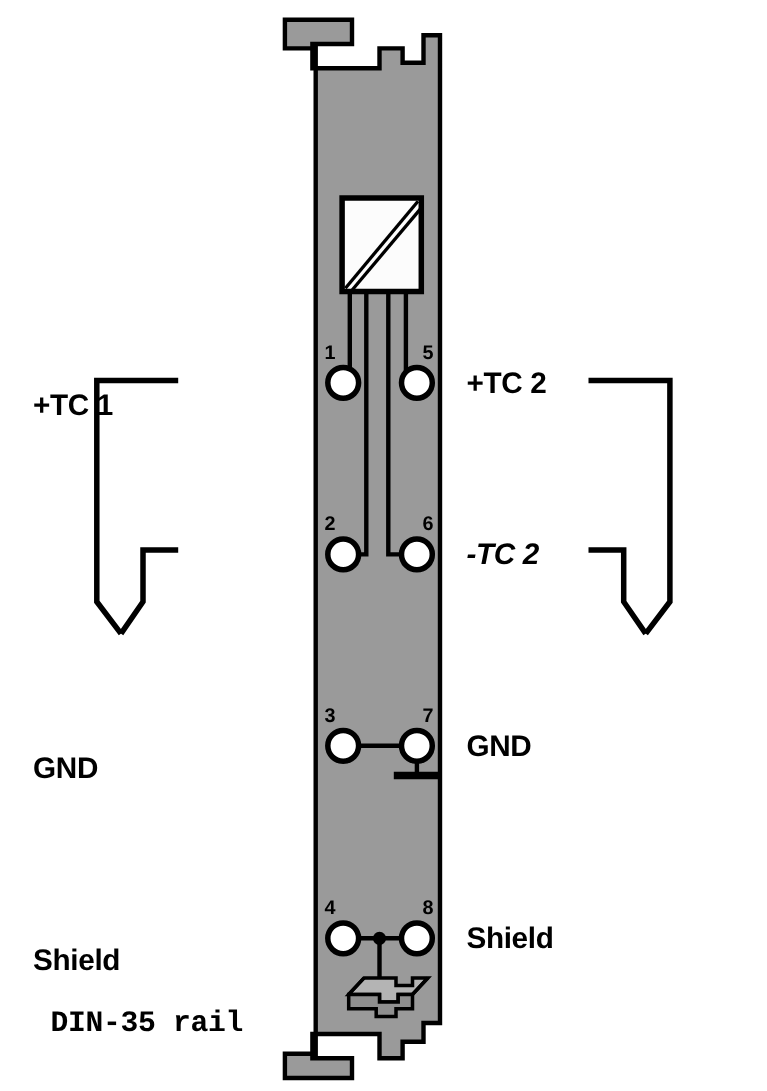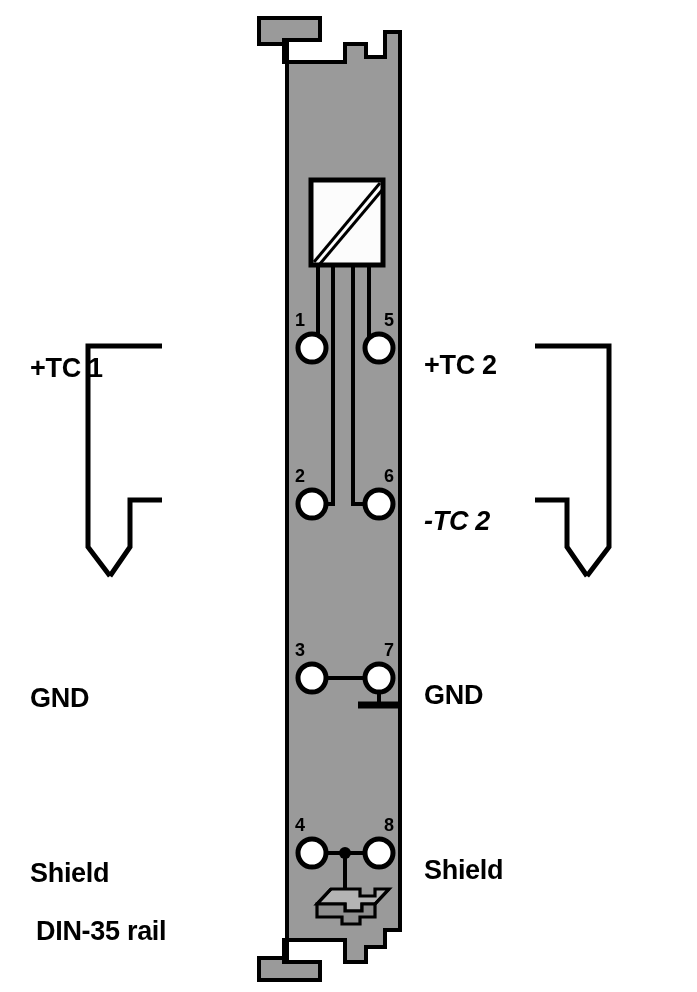--- a/index.html
+++ b/index.html
@@ -35,21 +35,20 @@
     white-space: nowrap;
     line-height: 1;
     letter-spacing: -0.3px;
   }
   .lbl-right-aligned {
     text-align: left;
     margin-top: 20px;
   }
   .lbl-left-aligned {
     text-align: right;
-    margin-top: 17px;
   }
   .term-num {
     position: absolute;
     font-family: "Liberation Sans", sans-serif;
     font-weight: bold;
     font-size: 18px;
     color: #000000;
     line-height: 1;
     white-space: nowrap;
   }
@@ -169,20 +168,20 @@
   <div class="term-num" style="left:295px; top:467px;">2</div>
   <div class="term-num" style="left:384px; top:467px;">6</div>
   <div class="term-num" style="left:295px; top:641px;">3</div>
   <div class="term-num" style="left:384px; top:641px;">7</div>
   <div class="term-num" style="left:295px; top:816px;">4</div>
   <div class="term-num" style="left:384px; top:816px;">8</div>
 
   <div class="lbl lbl-right-aligned" style="left:30px; top:335px; width:238px;">+TC 1</div>
   <div class="lbl lbl-right-aligned" style="left:30px; top:665px; width:238px;">GND</div>
   <div class="lbl lbl-right-aligned" style="left:30px; top:840px; width:238px;">Shield</div>
-  <div class="lbl lbl-right-aligned" style="left:36px; top:898px; width:238px;">DIN-35 rail</div>
+  <div class="lbl lbl-right-aligned" style="left:46px; top:898px; width:238px;font-family:Liberation Mono, monospace;">DIN-35 rail</div>
 
   <div class="lbl lbl-left-aligned" style="left:424px; top:335px;">+TC 2</div>
   <div class="lbl lbl-left-aligned" style="left:424px; top:491px;font-style:italic;">-TC 2</div>
   <div class="lbl lbl-left-aligned" style="left:424px; top:665px;">GND</div>
   <div class="lbl lbl-left-aligned" style="left:424px; top:840px;">Shield</div>
 
 </div>
 
 </body></html>

